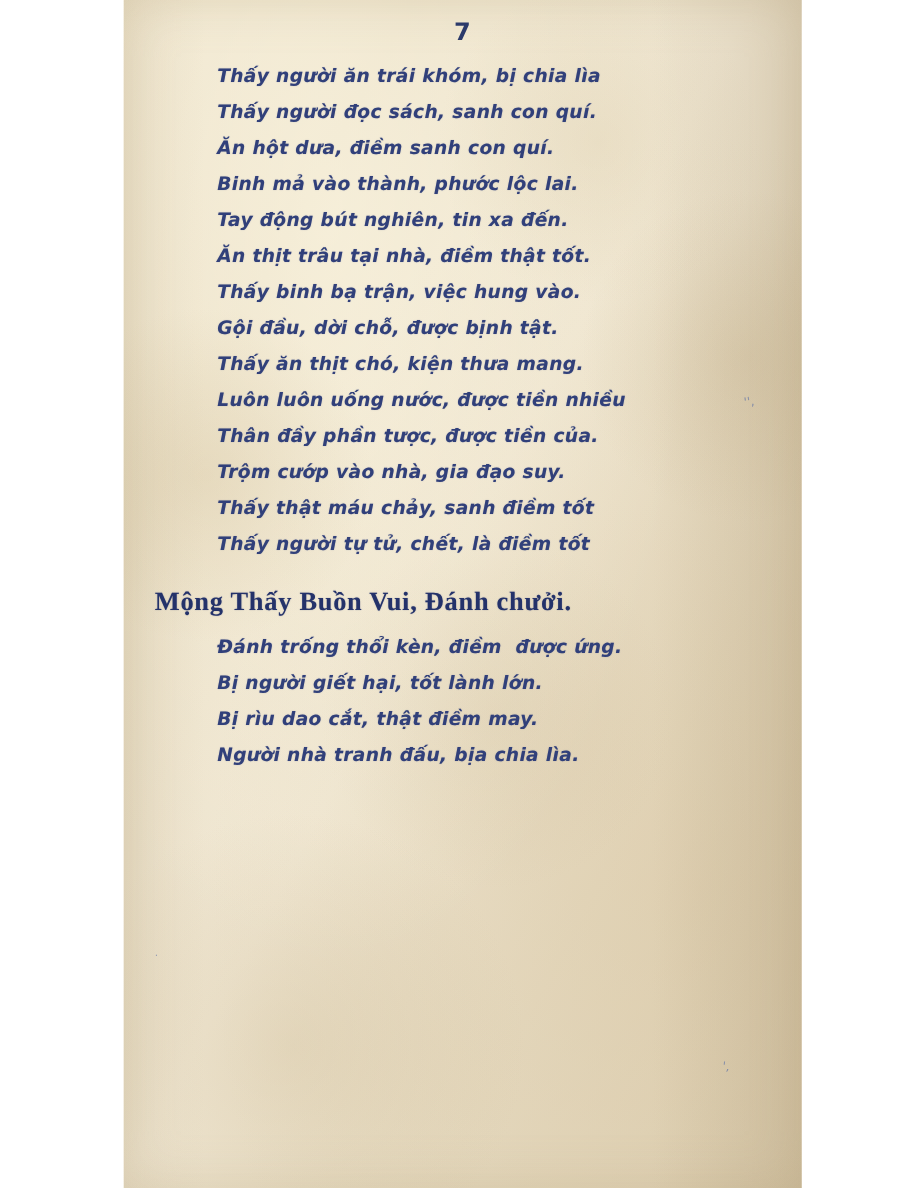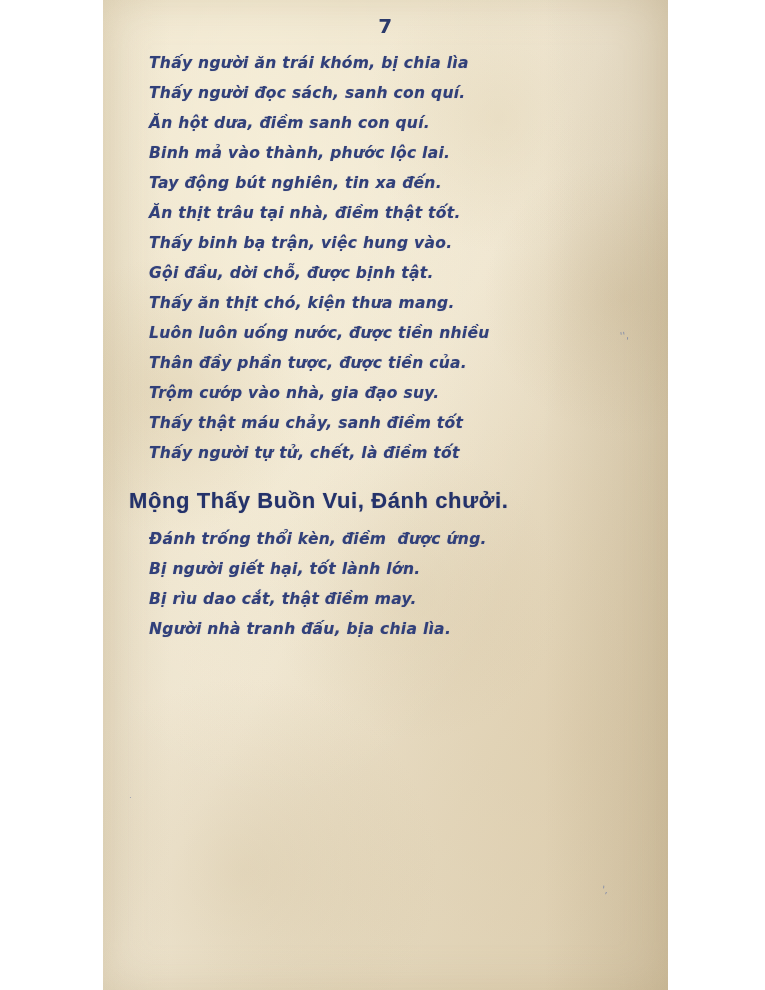--- a/index.html
+++ b/index.html
@@ -74,24 +74,25 @@
   .line {
     font-family: "DejaVu Sans", sans-serif;
     font-style: italic;
     font-weight: bold;
     font-size: 15.5px;
     line-height: 30px;
     color: #31407a;
     white-space: pre;
     letter-spacing: 0.3px;
     text-shadow: 0 0 1px rgba(49,64,122,0.35);
+    margin-left: 32px;
   }
 
   .section-heading {
-    font-family: Liberation Sans, sans-serif;
+    font-family: Liberation Serif, serif;
     font-weight: bold;
     font-size: 22px;
     color: #24326a;
     margin: 20px 0 10px 0;
     padding-left: 2px;
     letter-spacing: 0.6px;
     white-space: pre;
     text-shadow: 0 0 1px rgba(36,50,106,0.45);
   }
 

